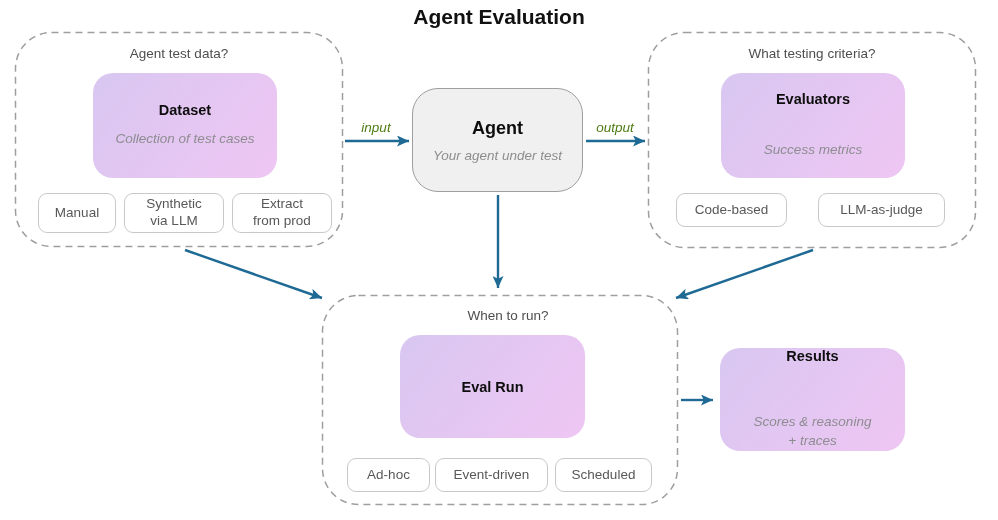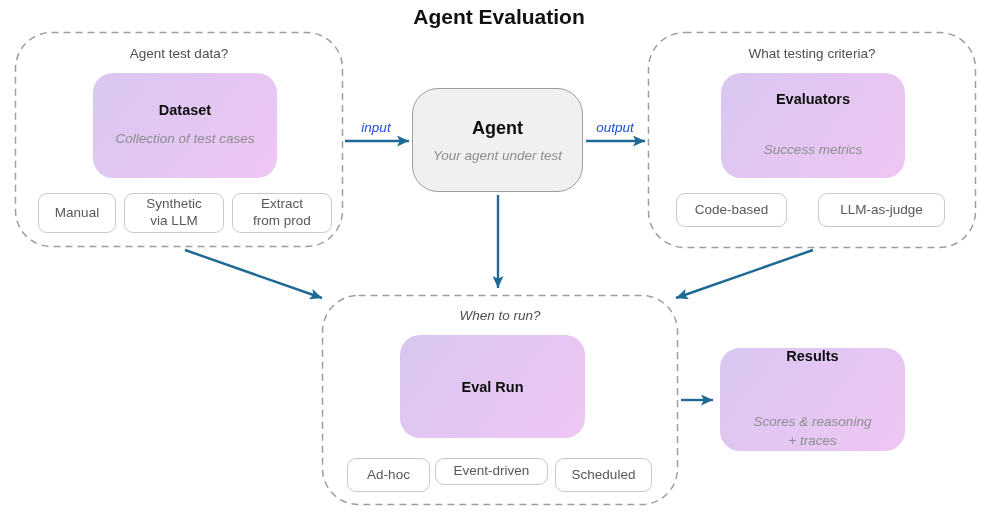--- a/index.html
+++ b/index.html
@@ -97,21 +97,21 @@
     justify-content: center;
     gap: 9px;
     text-align: center;
   }
   .agent-title { font-size: 18px; font-weight: 700; color: #0d0d0d; }
   .agent-sub { font-style: italic; font-size: 13.5px; color: #8d8d8d; }
   .io-label {
     position: absolute;
     font-style: italic;
     font-size: 13.5px;
-    color: #1d4ed8;
+    color: #4d7c0f;
     text-align: center;
   }
 </style>
 </head>
 <body>
 
 <div id="canvas">
 
   <div class="title">Agent Evaluation</div>
 
@@ -153,26 +153,26 @@
   <div class="io-label" style="left:586px; top:120px; width:58px;">output</div>
 
   <div class="group-label" style="left:648px; top:46px; width:328px;">What testing criteria?</div>
   <div class="gcard" style="left:721px; top:73px; width:184px; height:105px;gap:33px;">
     <div class="card-title">Evaluators</div>
     <div class="card-sub">Success metrics</div>
   </div>
   <div class="chip" style="left:676px; top:193px; width:111px; height:34px;text-align:right;">Code-based</div>
   <div class="chip" style="left:818px; top:193px; width:127px; height:34px;">LLM-as-judge</div>
 
-  <div class="group-label" style="left:322px; top:308px; width:356px;font-style:italic;">When to run?</div>
+  <div class="group-label" style="left:330px; top:308px; width:356px;">When to run?</div>
   <div class="gcard" style="left:400px; top:335px; width:185px; height:103px;">
     <div class="card-title">Eval Run</div>
   </div>
   <div class="chip" style="left:347px; top:458px; width:83px; height:34px;">Ad-hoc</div>
-  <div class="chip" style="left:435px; top:458px; width:113px; height:27px;">Event-driven</div>
+  <div class="chip" style="left:435px; top:458px; width:113px; height:34px;">Event-driven</div>
   <div class="chip" style="left:555px; top:458px; width:97px; height:34px;">Scheduled</div>
 
   <div class="gcard" style="left:720px; top:348px; width:185px; height:103px;justify-content:space-between;">
     <div class="card-title">Results</div>
     <div class="card-sub">Scores &amp; reasoning
 + traces</div>
   </div>
 
 </div>
 

